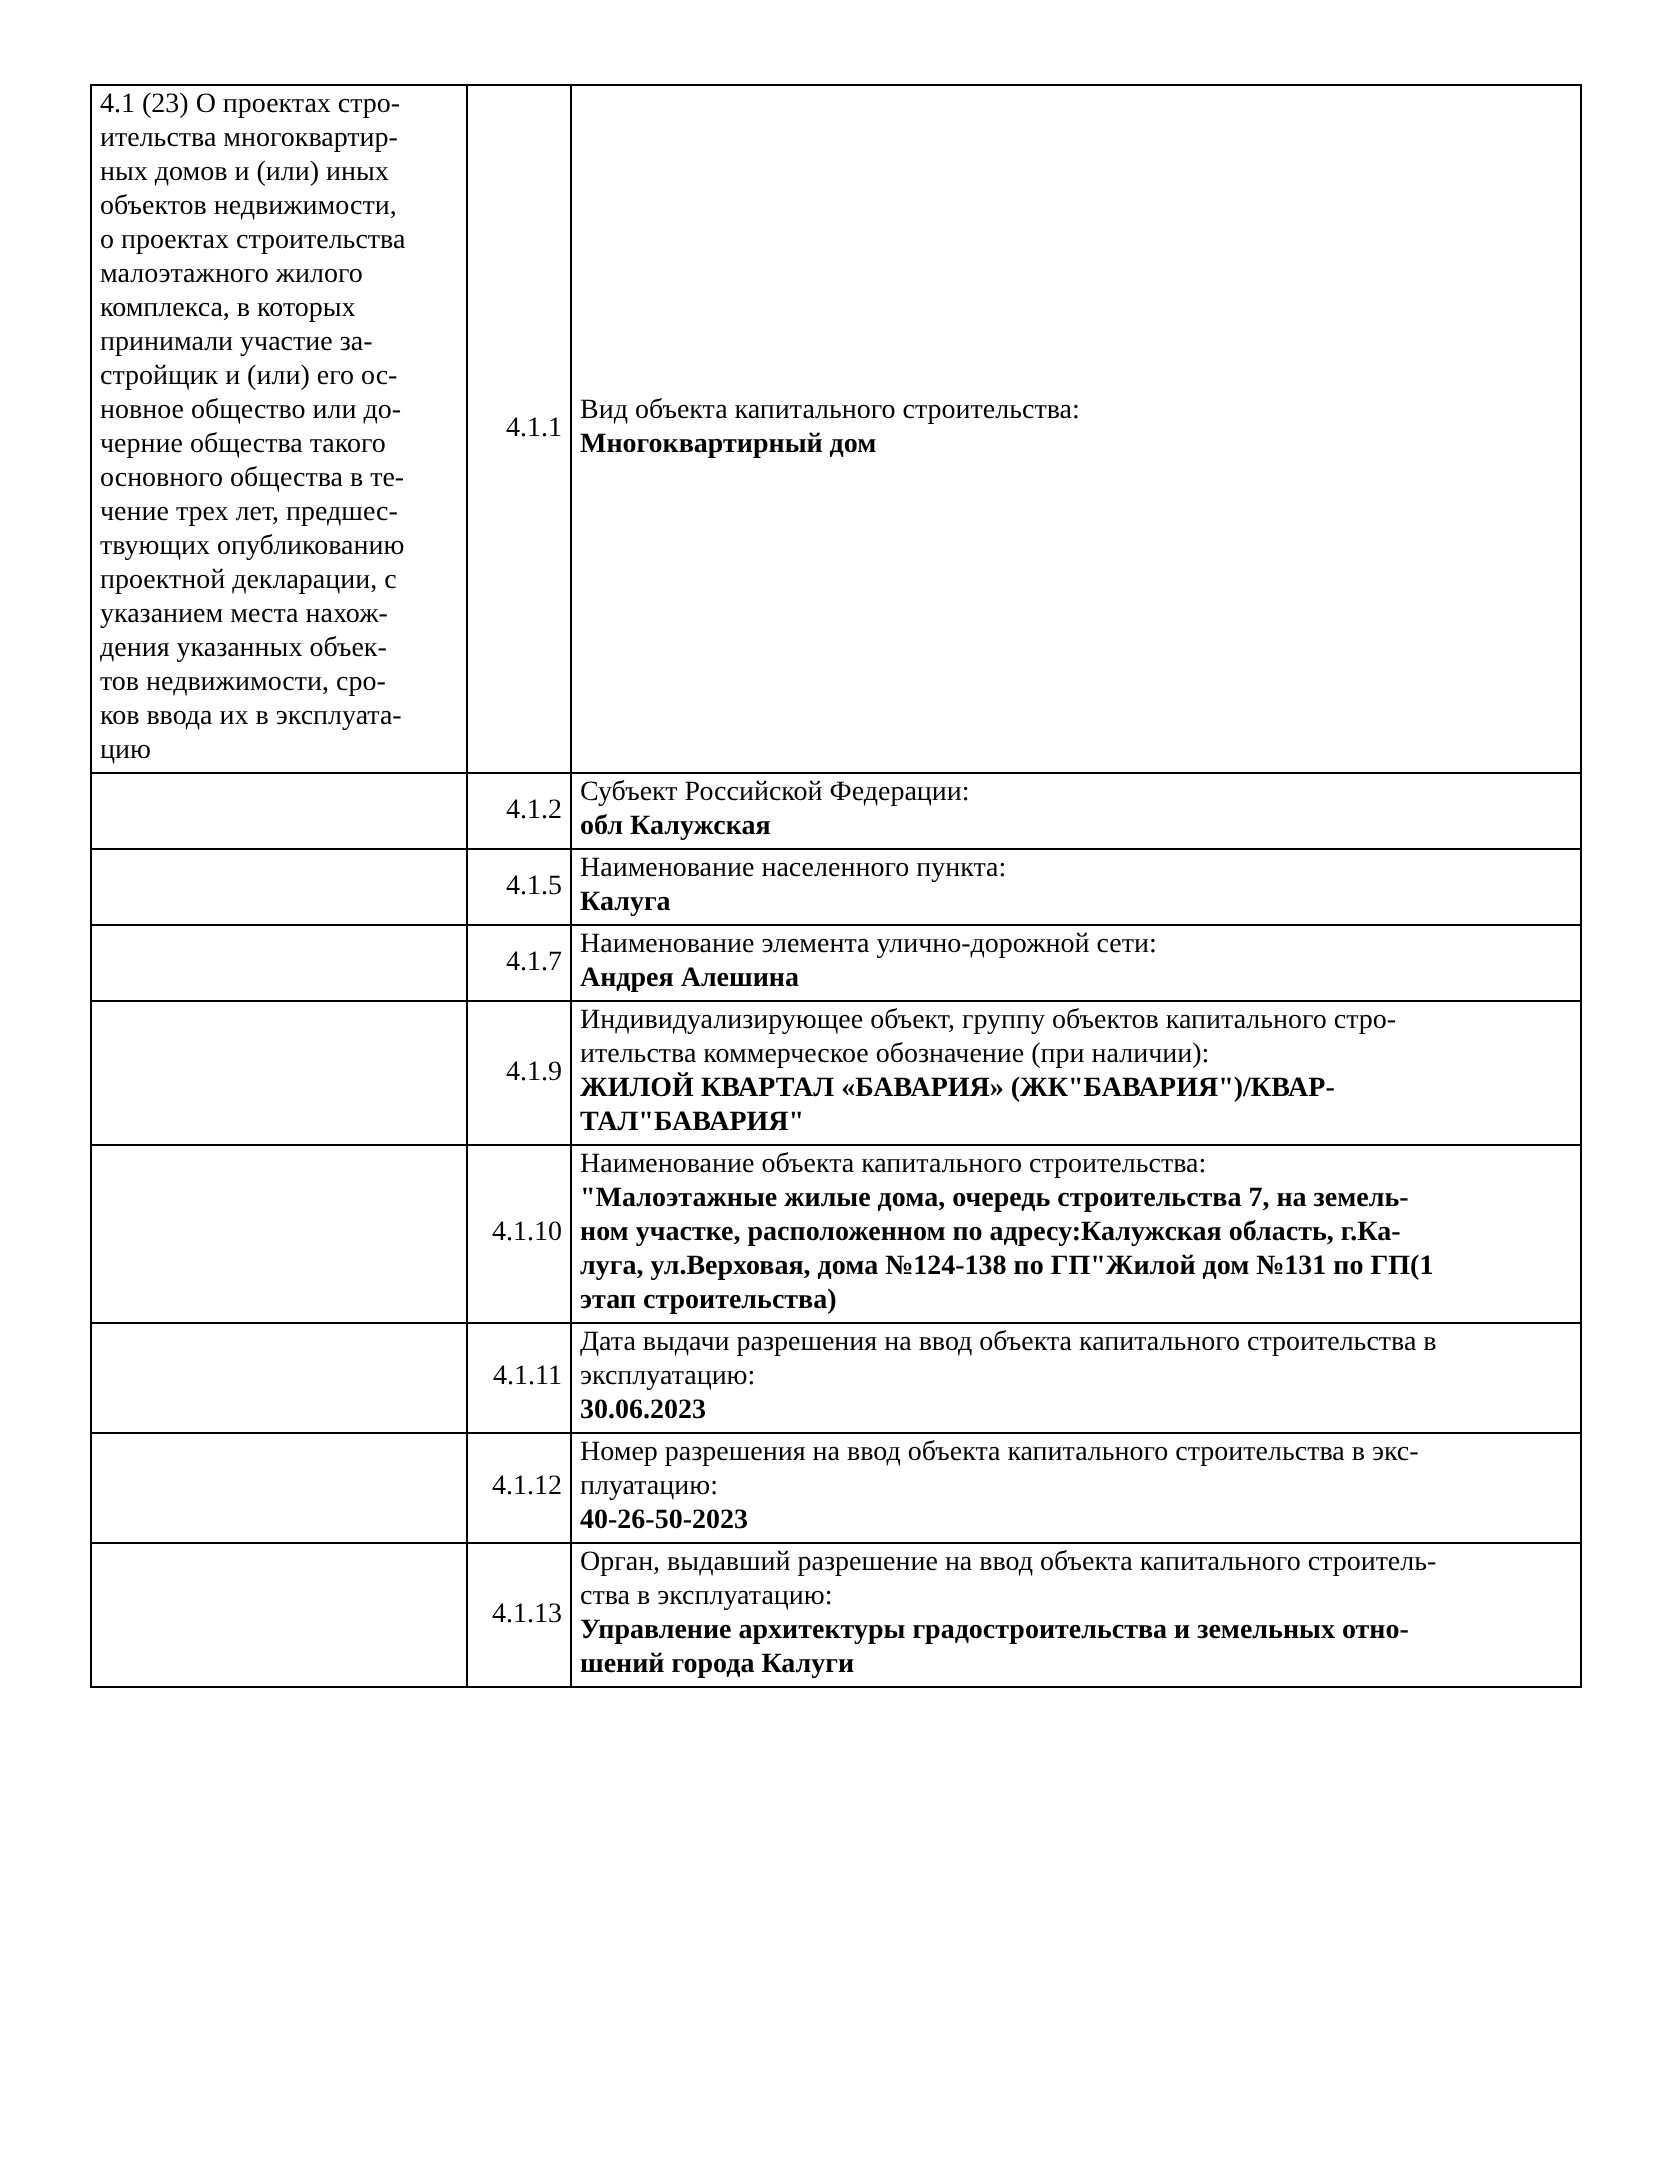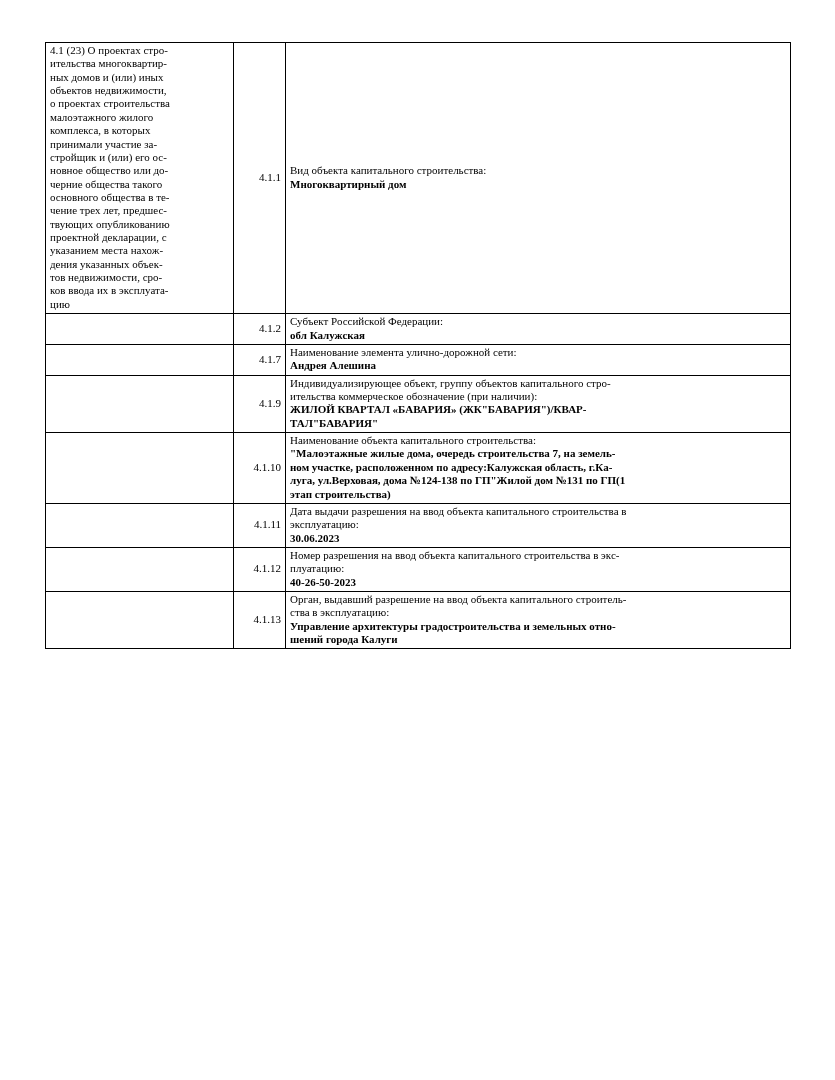--- a/index.html
+++ b/index.html
@@ -20,21 +20,21 @@
   table.decl {
     border-collapse: collapse;
     width: 745px;
     table-layout: fixed;
   }
   table.decl col.c1 { width: 188px; }
   table.decl col.c2 { width: 52px; }
   table.decl col.c3 { width: 505px; }
   table.decl td {
     border: 1px solid #000000;
-    font-size: 11px;
+    font-size: 14px;
     line-height: 1.215;
     padding: 1px 4px 2px 4px;
     box-sizing: border-box;
     white-space: pre-line;
     vertical-align: middle;
     overflow: hidden;
   }
   td.desc-cell {
     vertical-align: top;
     padding-top: 2px;
@@ -88,20 +88,26 @@
 </span><b>Многоквартирный дом</b></td>
         </tr>
         <tr>
           <td></td>
           <td class="num-cell">4.1.2</td>
           <td class="content-cell"><span>Субъект Российской Федерации:
 </span><b>обл Калужская</b></td>
         </tr>
         <tr>
           <td></td>
+          <td class="num-cell">4.1.5</td>
+          <td class="content-cell"><span>Наименование населенного пункта:
+</span><b>Калуга</b></td>
+        </tr>
+        <tr>
+          <td></td>
           <td class="num-cell">4.1.7</td>
           <td class="content-cell"><span>Наименование элемента улично-дорожной сети:
 </span><b>Андрея Алешина</b></td>
         </tr>
         <tr>
           <td></td>
           <td class="num-cell">4.1.9</td>
           <td class="content-cell"><span>Индивидуализирующее объект, группу объектов капитального стро-
 ительства коммерческое обозначение (при наличии):
 </span><b>ЖИЛОЙ КВАРТАЛ «БАВАРИЯ» (ЖК"БАВАРИЯ")/КВАР-

